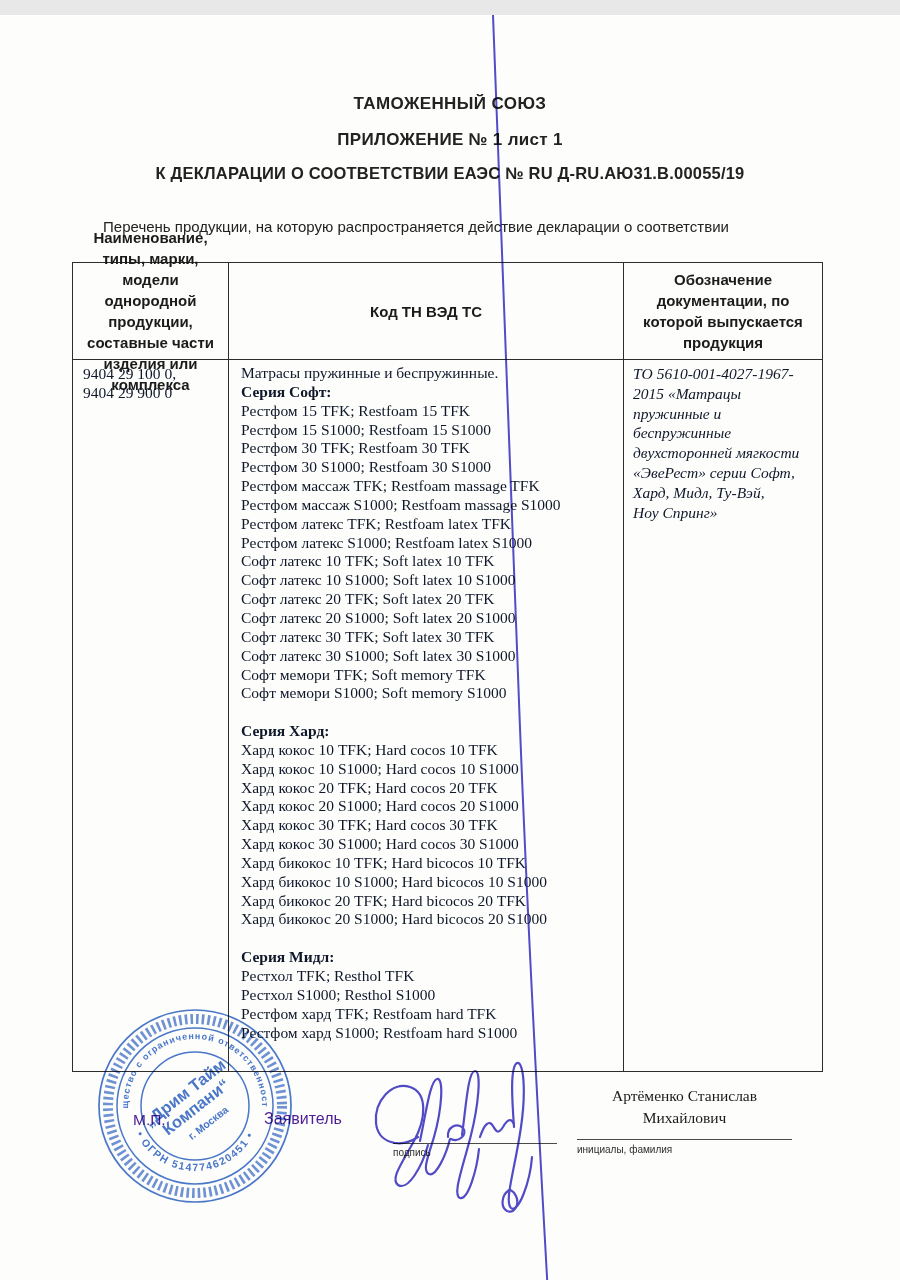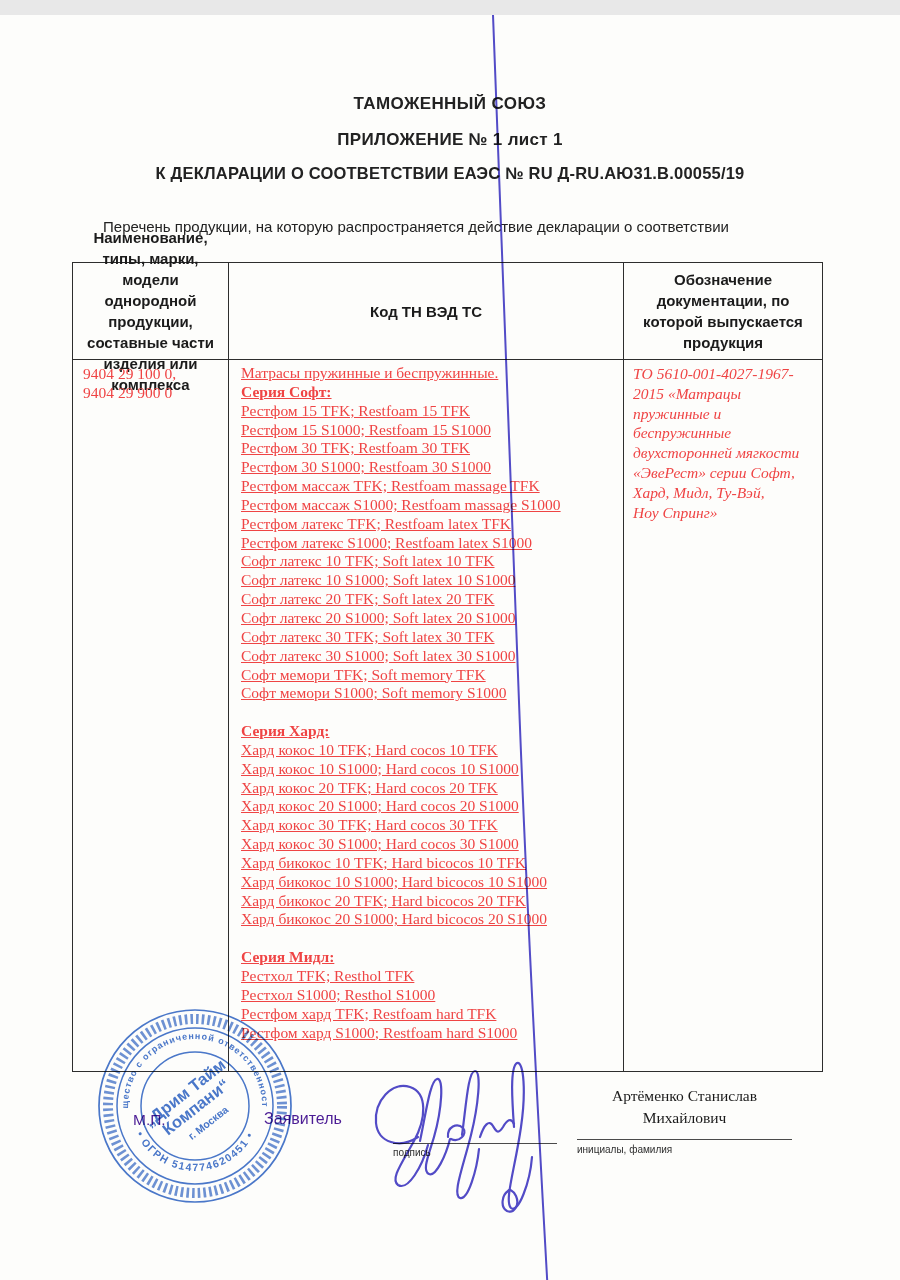--- a/index.html
+++ b/index.html
@@ -23,25 +23,25 @@
     border:1.8px solid #2d2d2d;box-sizing:border-box;
     display:grid;grid-template-columns:156px 395px 1fr;grid-template-rows:97px 1fr;
   }
   .cell{box-sizing:border-box;}
   .cell.cr{border-right:1.7px solid #2d2d2d;}
   .th{
     border-bottom:1.7px solid #2d2d2d;
     display:flex;align-items:center;justify-content:center;text-align:center;
     font-weight:bold;font-size:15px;line-height:21px;padding:4px 10px;color:#1b1b1b;
   }
-  .td{font-family:"Liberation Serif",serif;font-size:15.5px;color:#ef4444;}
+  .td{font-family:"Liberation Serif",serif;font-size:15.5px;color:#0f172a;}
   .td-code{padding:4px 6px 0 10px;line-height:19px;}
   .td-products{padding:4px 4px 0 12px;}
   .td-doc{padding:4px 6px 0 9px;line-height:19.8px;font-style:italic;}
-  .pline{height:18.85px;line-height:18.85px;white-space:nowrap;overflow:visible;text-decoration:underline;}
+  .pline{height:18.85px;line-height:18.85px;white-space:nowrap;overflow:visible;}
   .pline.bold{font-weight:bold;}
   .dline{white-space:nowrap;}
   
   .flabel{position:absolute;font-size:15.5px;color:#4c1d95;}
   .mp{left:133px;top:1096px;}
   .applicant{left:264px;top:1095px;font-size:16px;}
   .sigline{position:absolute;left:393px;top:1128px;width:164px;border-top:1.4px solid #4a4a4a;}
   .namesline{position:absolute;left:577px;top:1124px;width:215px;border-top:1.4px solid #4a4a4a;}
   .caption{position:absolute;font-size:10px;color:#2e2e2e;text-align:left;}
   .cap-sig{left:393px;top:1132px;width:164px;}

